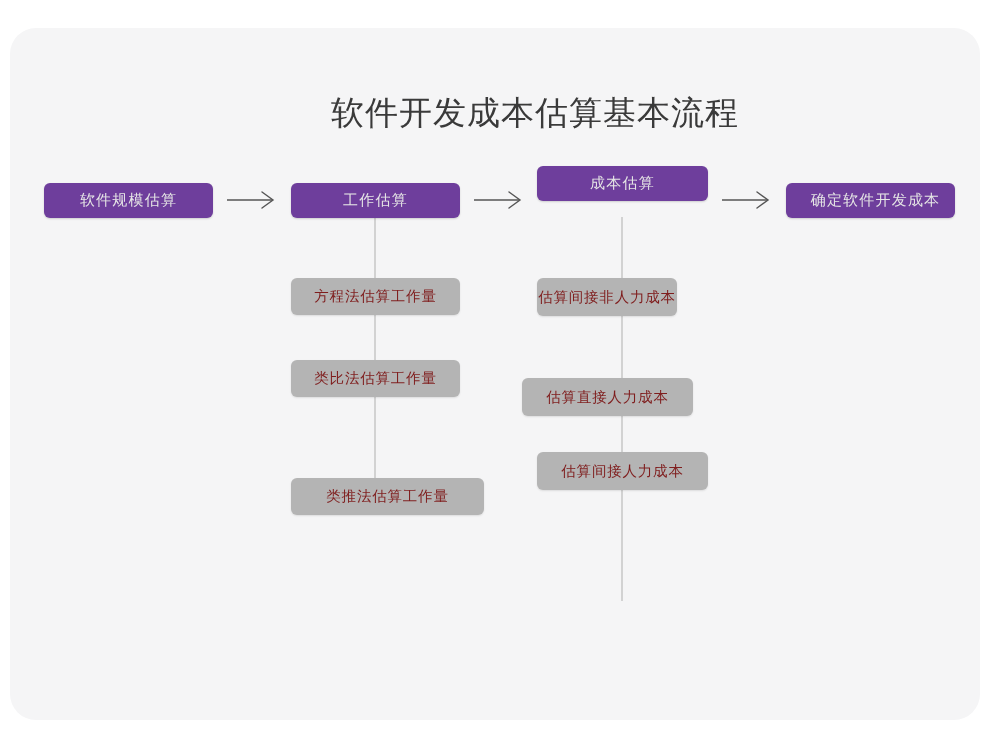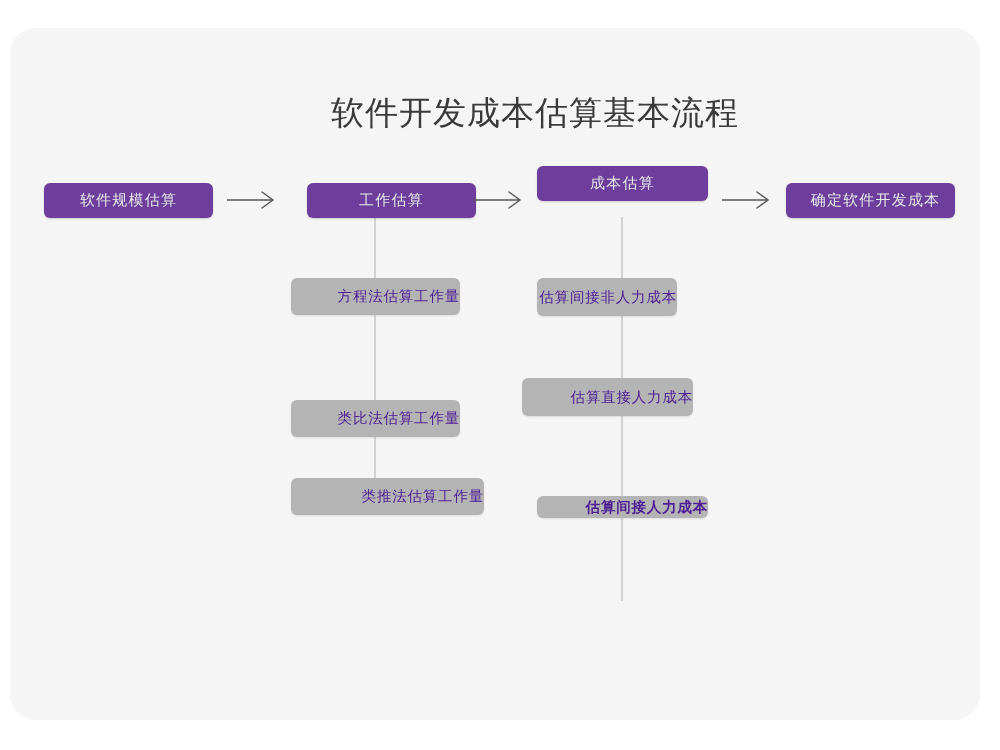--- a/index.html
+++ b/index.html
@@ -68,25 +68,24 @@
   }
   .node-primary {
     background: #6e3e9c;
     color: #e5e5e5;
     font-size: 15px;
     letter-spacing: 1.2px;
     box-shadow: 0 1px 2px rgba(0,0,0,0.16);
   }
   .node-sub {
     background: #b4b4b4;
-    color: #4c1d95;
+    color: #7f1d1d;
     font-size: 14.5px;
     letter-spacing: 0.8px;
     box-shadow: 0 1px 2px rgba(0,0,0,0.10);
-    justify-content: flex-end;
   }
 
   
   .arrow {
     position: absolute;
     width: 52px;
     height: 22px;
   }
   .arrow svg { display: block; }
 </style>
@@ -99,21 +98,21 @@
 
   <div class="title">软件开发成本估算基本流程</div>
 
   <div class="vline" style="left:374.2px; top:217px; height:282px;"></div>
   <div class="vline" style="left:621.2px; top:217px; height:384px;"></div>
 
   <div class="node node-primary" style="left:44px; top:183px; width:169px; height:35px;">
     <span>软件规模估算</span>
   </div>
 
-  <div class="node node-primary" style="left:291px; top:183px; width:169px; height:35px;margin-left:16px;">
+  <div class="node node-primary" style="left:291px; top:183px; width:169px; height:35px;">
     <span>工作估算</span>
   </div>
 
   <div class="node node-primary" style="left:537px; top:166px; width:171px; height:35px;">
     <span>成本估算</span>
   </div>
 
   <div class="node node-primary" style="left:786px; top:183px; width:169px; height:35px;padding-left:10px;">
     <span>确定软件开发成本</span>
   </div>
@@ -136,34 +135,34 @@
     <svg width="52" height="22" viewBox="0 0 52 22">
       <line x1="1" y1="11" x2="46" y2="11" stroke="#555555" stroke-width="1.4"></line>
       <polyline points="36,3 47,11 36,19" fill="none" stroke="#555555" stroke-width="1.4" stroke-linecap="round" stroke-linejoin="miter"></polyline>
     </svg>
   </div>
 
   <div class="node node-sub" style="left:291px; top:278px; width:169px; height:37px;">
     <span>方程法估算工作量</span>
   </div>
 
-  <div class="node node-sub" style="left:291px; top:400px; width:169px; height:37px;">
+  <div class="node node-sub" style="left:291px; top:360px; width:169px; height:37px;">
     <span>类比法估算工作量</span>
   </div>
 
   <div class="node node-sub" style="left:291px; top:478px; width:193px; height:37px;">
     <span>类推法估算工作量</span>
   </div>
 
   <div class="node node-sub" style="left:537px; top:278px; width:140px; height:38px;">
     <span>估算间接非人力成本</span>
   </div>
 
   <div class="node node-sub" style="left:522px; top:378px; width:171px; height:38px;">
     <span>估算直接人力成本</span>
   </div>
 
-  <div class="node node-sub" style="left:537px; top:496px; width:171px; height:22px;font-weight:bold;">
+  <div class="node node-sub" style="left:537px; top:452px; width:171px; height:38px;">
     <span>估算间接人力成本</span>
   </div>
 
 
 </div>
 
 </body></html>

